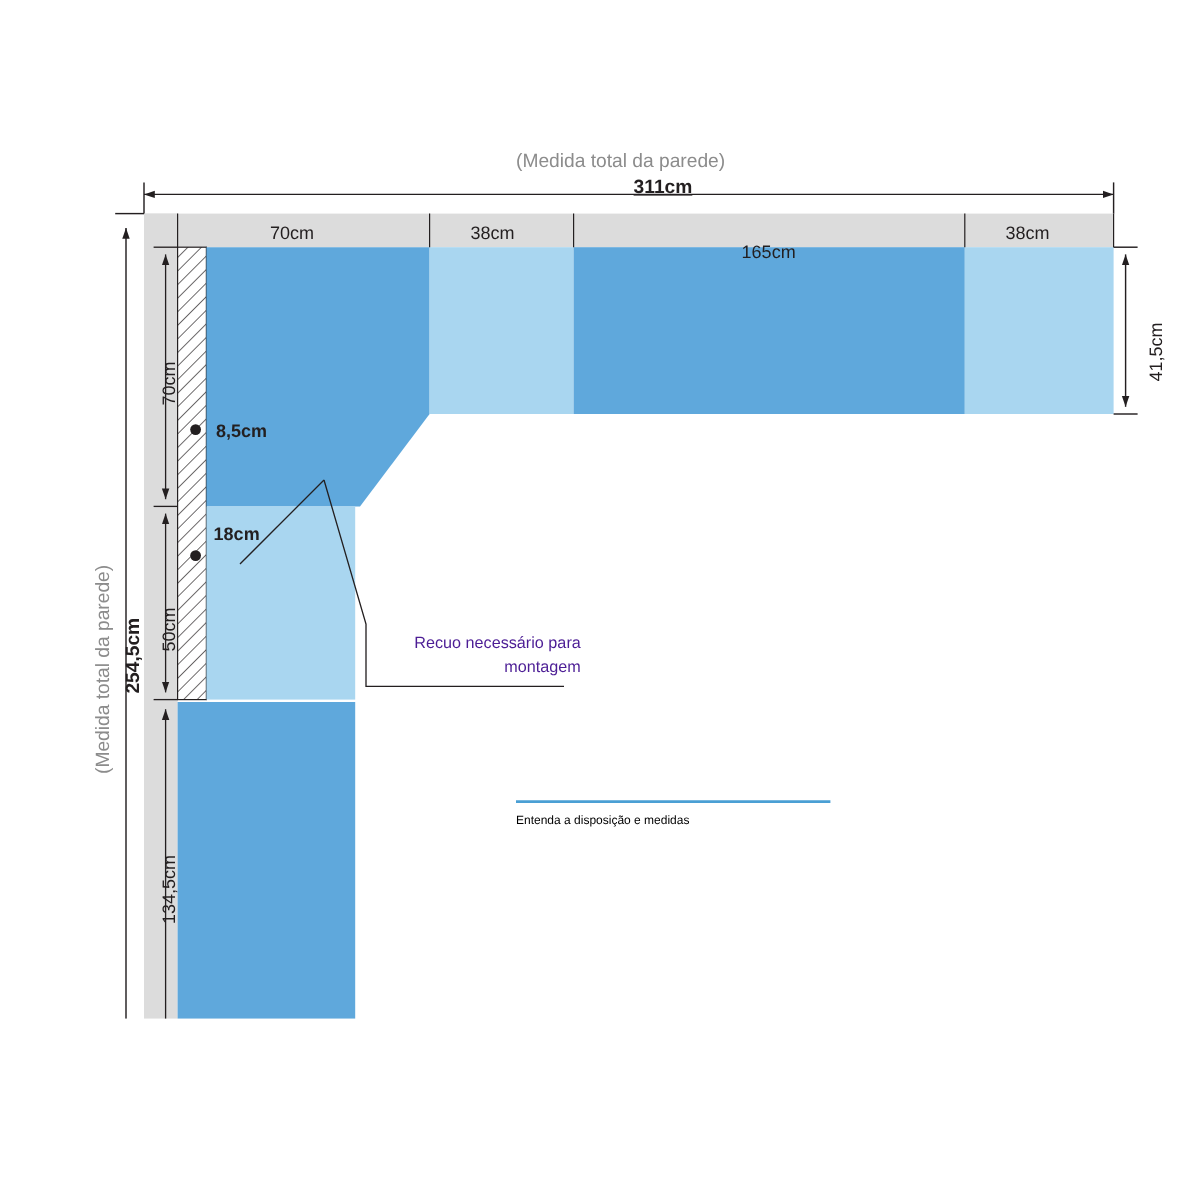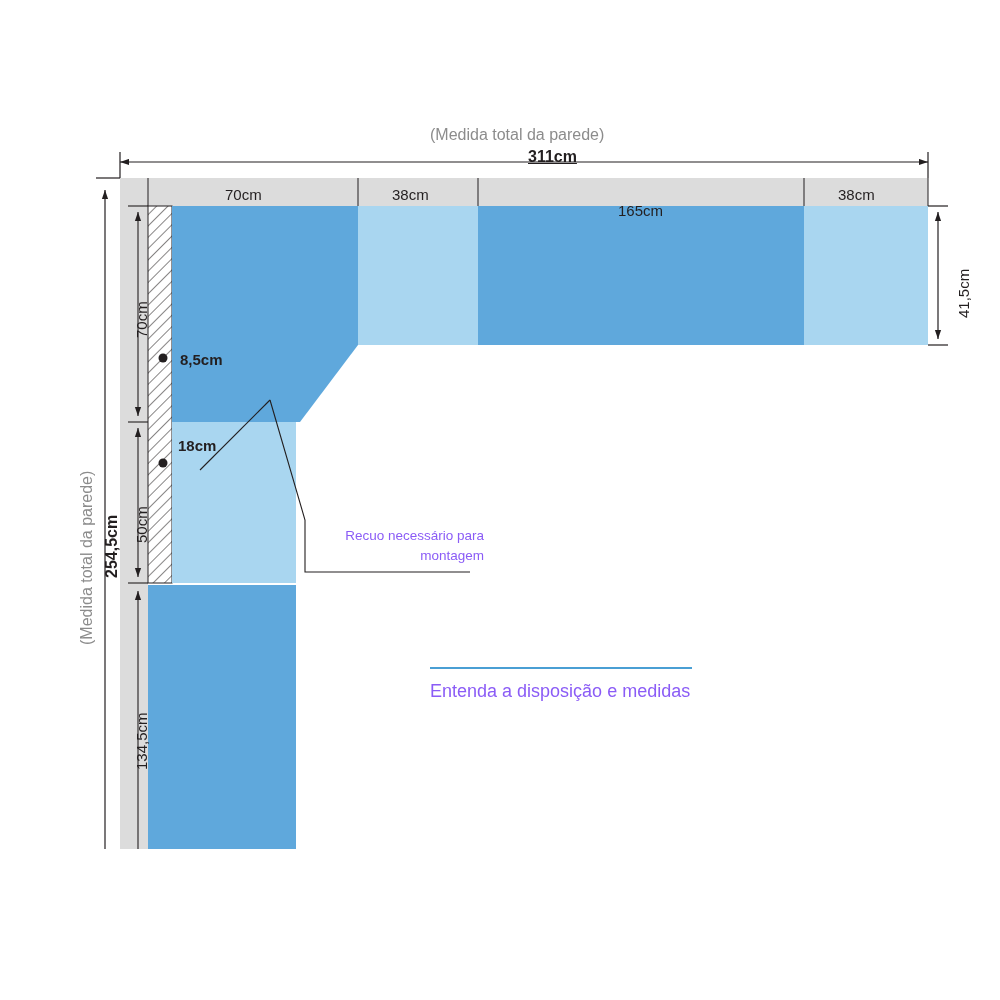--- a/index.html
+++ b/index.html
@@ -43,27 +43,27 @@
   }
   .wall-val {
     font-size: 16px;
     color: #231f20;
   }
   .vert {
     transform-origin: left top;
     transform: rotate(-90deg);
   }
   .note {
-    font-size: 18px;
-    color: #8b5cf6;
+    font-size: 10px;
+    color: #000000;
     line-height: 1.45;
   }
   .callout {
     font-size: 13.5px;
-    color: #8b5cf6;
+    color: #4c1d95;
     line-height: 1.5;
     text-align: right;
   }
 </style>
 </head>
 <body>
 
 <div id="stage">
 
   <svg class="diagram" viewBox="0 0 1000 1000">

